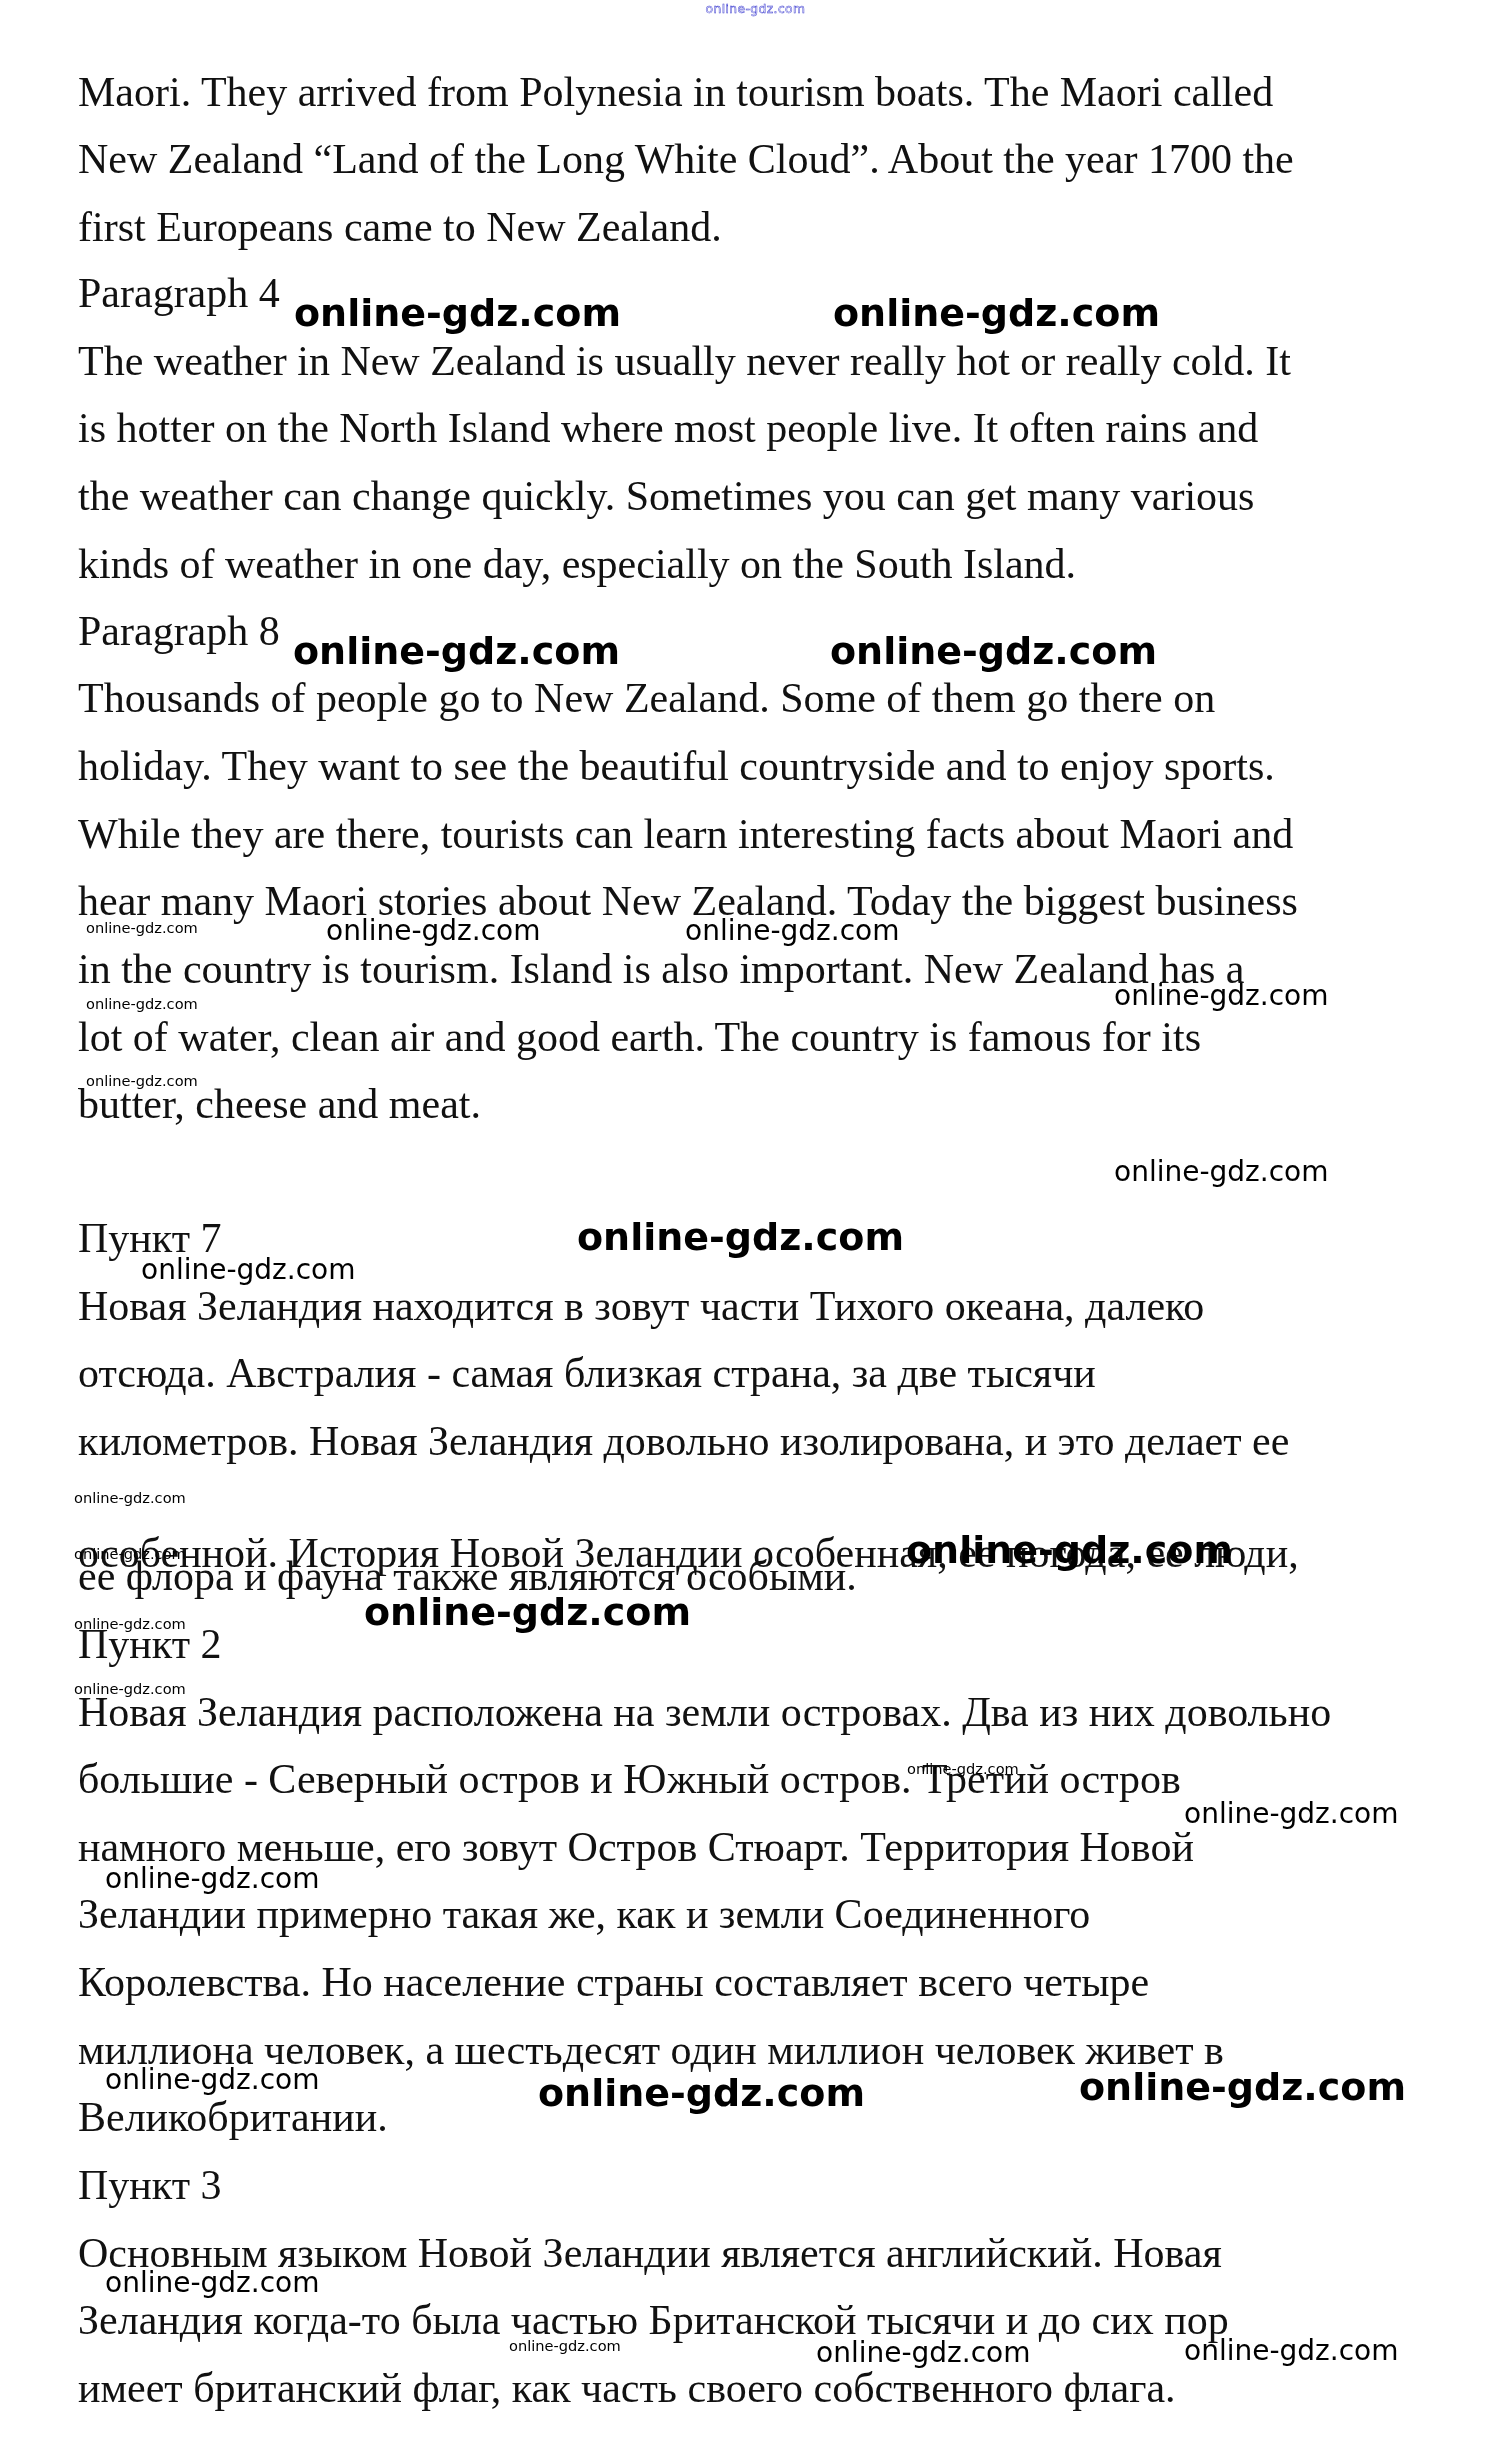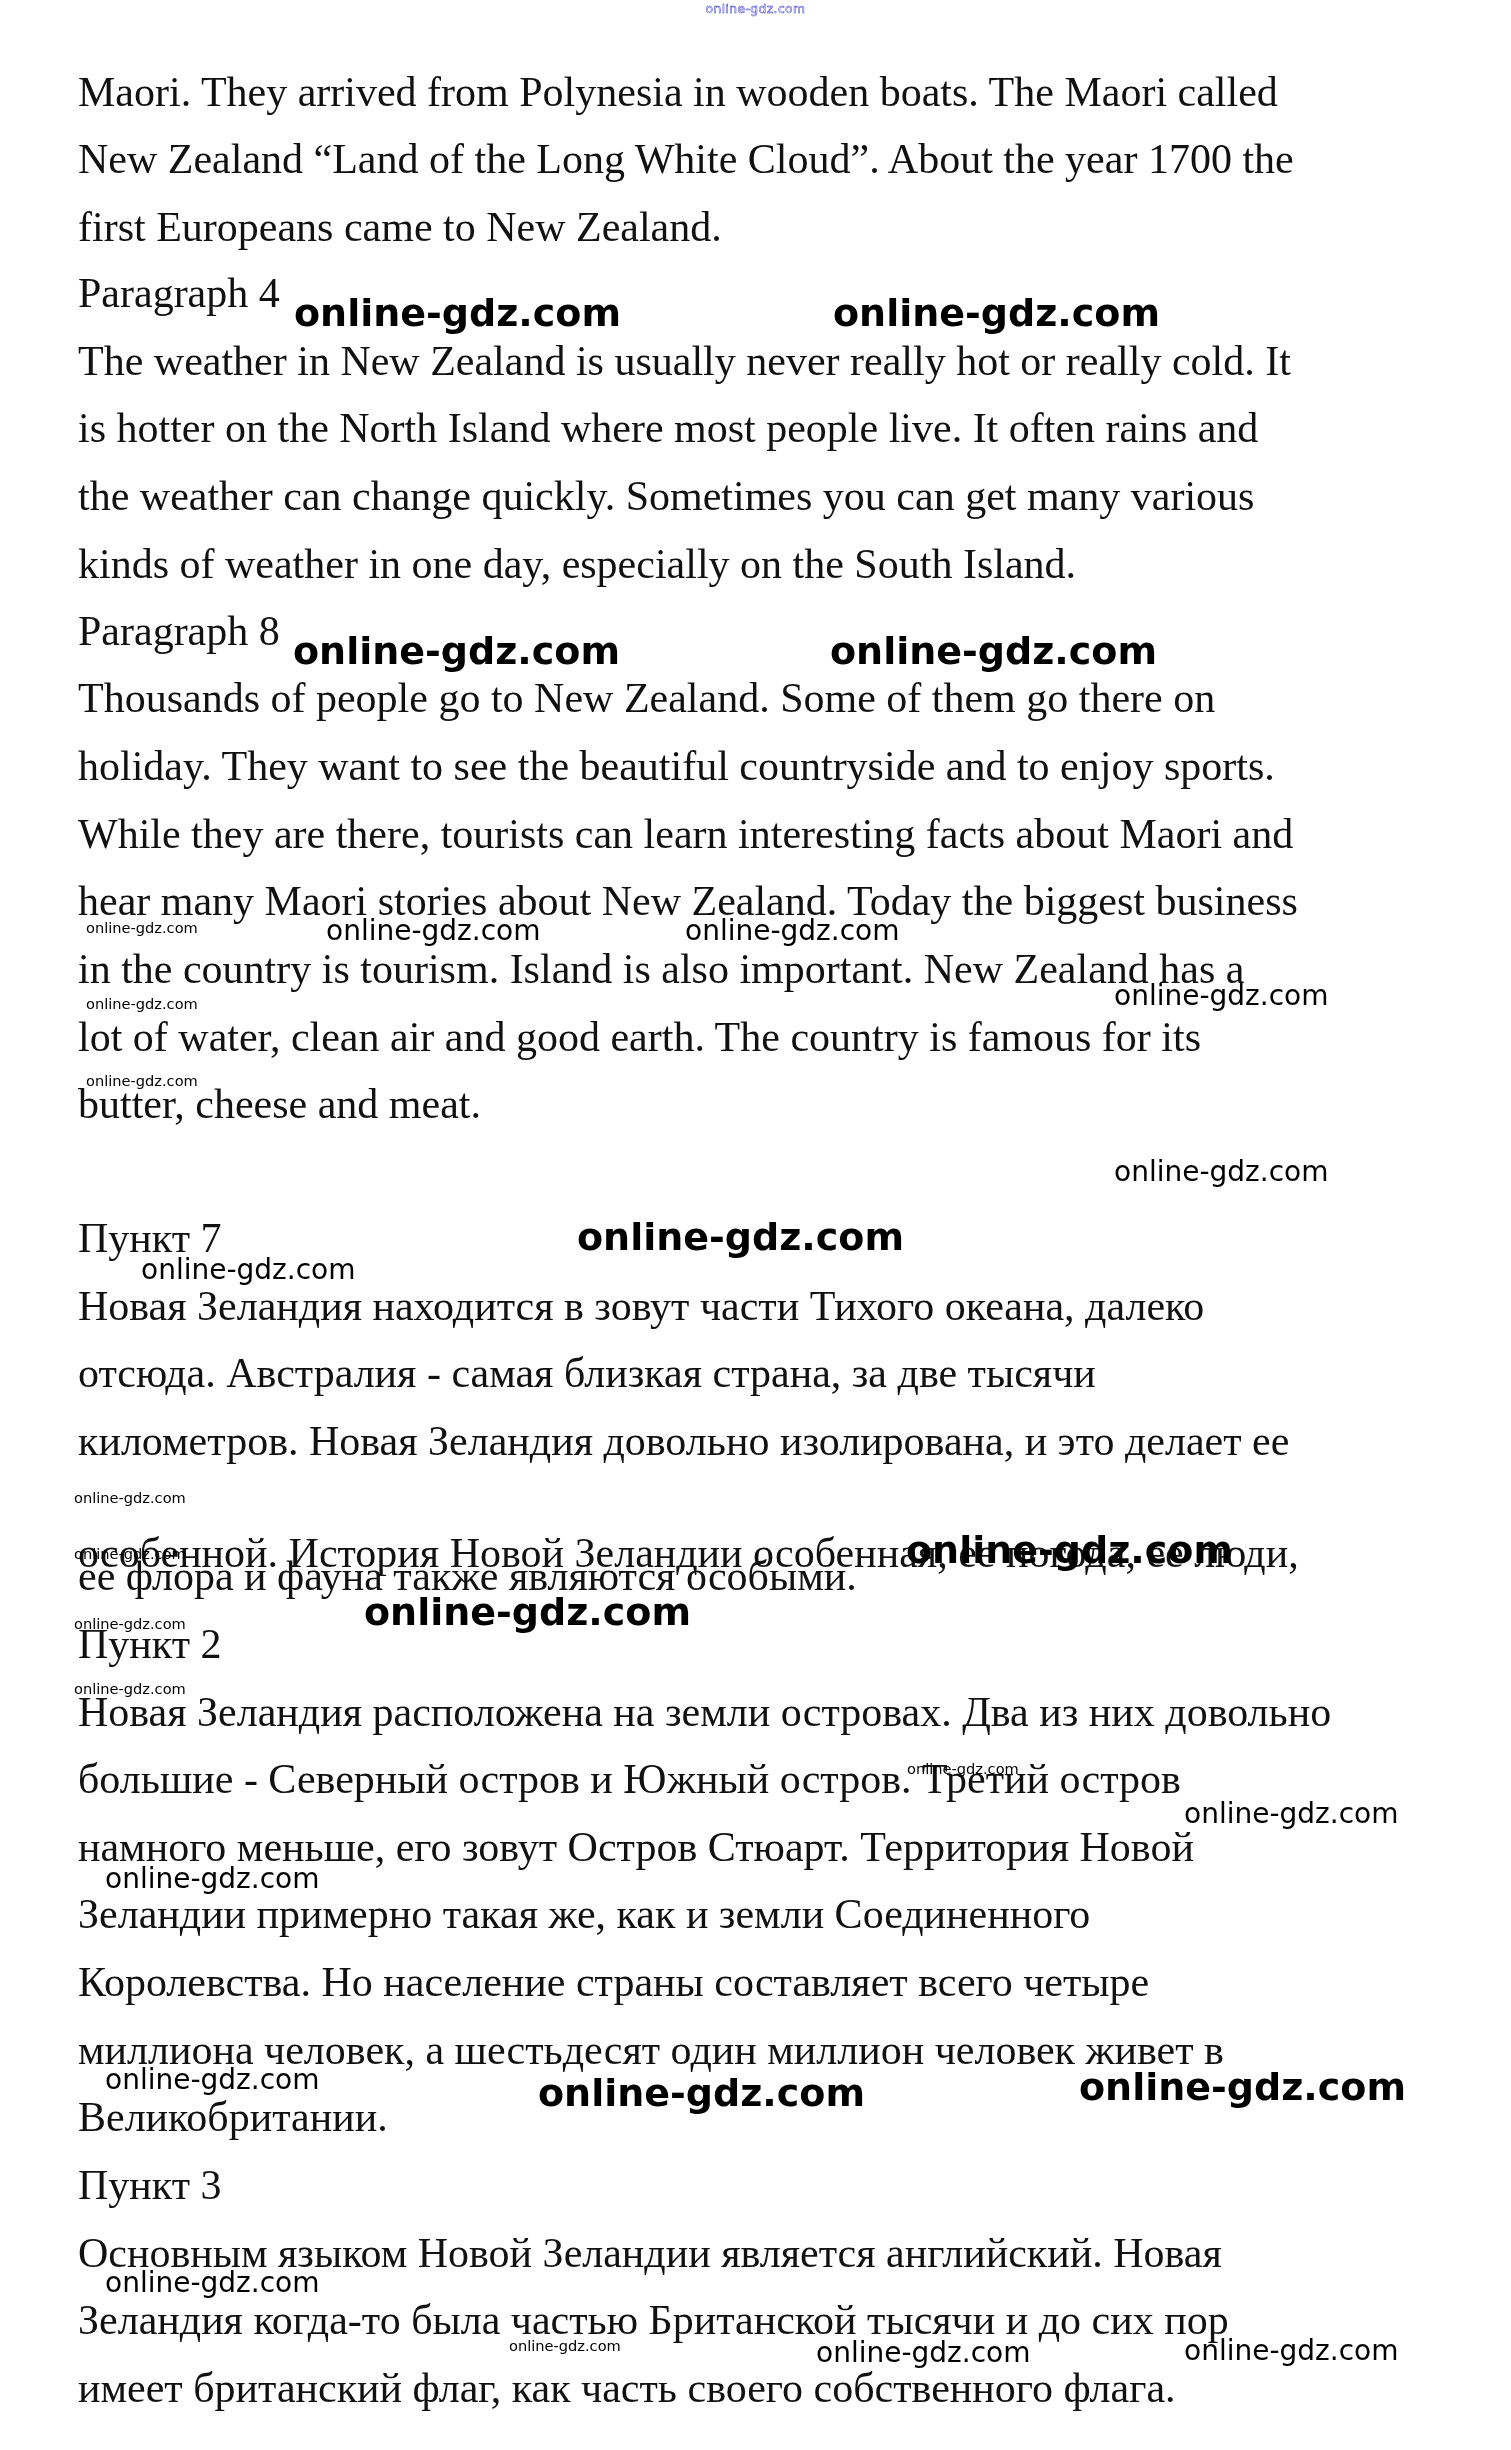--- a/index.html
+++ b/index.html
@@ -13,21 +13,21 @@
       color: #000000; line-height: 1; }
     .wm.l { font-size: 38px; font-weight: 600; }
     .wm.m { font-size: 28px; }
     .wm.s { font-size: 14.6px; }
   </style>
 </head>
 <body>
 
 <div class="top-wm">online-gdz.com</div>
 
-<div class="line" style="top:71px">Maori. They arrived from Polynesia in wooden boats. The Maori called</div>
+<div class="line" style="top:71px">Maori. They arrived from Polynesia in tourism boats. The Maori called</div>
 <div class="line" style="top:138px">New Zealand “Land of the Long White Cloud”. About the year 1700 the</div>
 <div class="line" style="top:206px">first Europeans came to New Zealand.</div>
 
 <div class="line" style="top:272px">Paragraph 4</div>
 <div class="line" style="top:340px">The weather in New Zealand is usually never really hot or really cold. It</div>
 <div class="line" style="top:407px">is hotter on the North Island where most people live. It often rains and</div>
 <div class="line" style="top:475px">the weather can change quickly. Sometimes you can get many various</div>
 <div class="line" style="top:543px">kinds of weather in one day, especially on the South Island.</div>
 
 <div class="line" style="top:610px">Paragraph 8</div>

